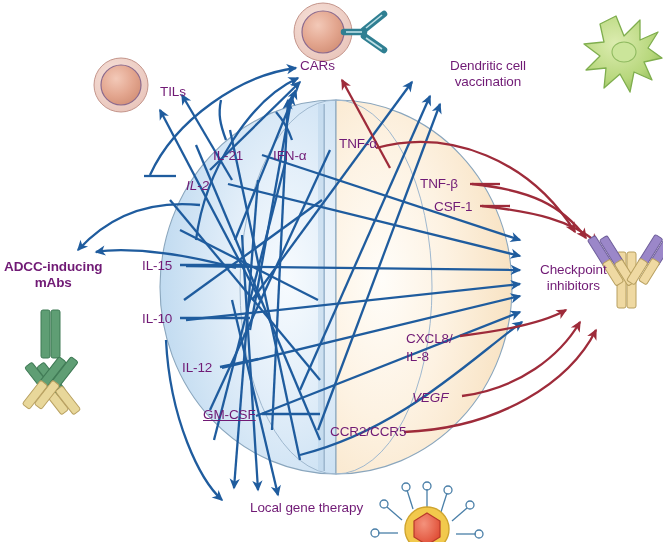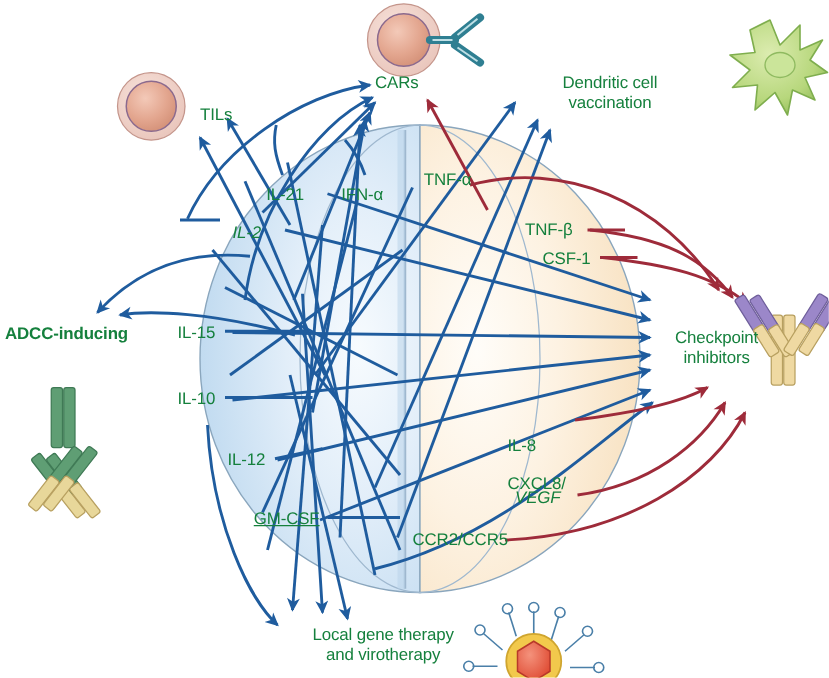--- a/index.html
+++ b/index.html
@@ -9,21 +9,21 @@
     font-family:"Liberation Sans", sans-serif;
     overflow:hidden;
     position:relative;
   }
   #stage{position:relative;width:663px;height:542px;}
   svg#diagram{position:absolute;top:0;left:0;width:663px;height:542px;}
   .lbl{
     position:absolute;
     font-family:"Liberation Sans", sans-serif;
     font-size:13.5px;
-    color:#15803d;
+    color:#701a75;
     white-space:nowrap;
     line-height:1.18;
     letter-spacing:-0.1px;
   }
   .lbl.center{text-align:center;}
 </style>
 </head>
 <body>
 
 <div id="stage">
@@ -244,21 +244,21 @@
   <div class="lbl" style="left:273px;top:148px;"><span>IFN-α</span></div>
   <div class="lbl" style="left:186px;top:178px;font-style:italic;"><span>IL-2</span></div>
   <div class="lbl" style="left:142px;top:258px;"><span>IL-15</span></div>
   <div class="lbl" style="left:142px;top:311px;"><span>IL-10</span></div>
   <div class="lbl" style="left:182px;top:360px;"><span>IL-12</span></div>
   <div class="lbl" style="left:203px;top:407px;text-decoration:underline;"><span>GM-CSF</span></div>
 
   <div class="lbl" style="left:339px;top:136px;"><span>TNF-α</span></div>
   <div class="lbl" style="left:420px;top:176px;"><span>TNF-β</span></div>
   <div class="lbl" style="left:434px;top:199px;"><span>CSF-1</span></div>
-  <div class="lbl" style="left:406px;top:331px;margin-top:48px;"><span>CXCL8/</span></div>
+  <div class="lbl" style="left:406px;top:331px;"><span>CXCL8/</span></div>
   <div class="lbl" style="left:406px;top:349px;"><span>IL-8</span></div>
   <div class="lbl" style="left:412px;top:390px;font-style:italic;"><span>VEGF</span></div>
   <div class="lbl" style="left:330px;top:424px;"><span>CCR2/CCR5</span></div>
 
   <div class="lbl" style="left:160px;top:84px;">
     <div>TILs</div>
   </div>
 
   <div class="lbl center" style="left:300px;top:58px;">
     <div>CARs</div>
@@ -269,20 +269,20 @@
     <div>inhibitors</div>
   </div>
 
   <div class="lbl center" style="left:450px;top:58px;">
     <div>Dendritic cell</div>
     <div>vaccination</div>
   </div>
 
   <div class="lbl center" style="left:4px;top:259px;font-weight:bold;">
     <div>ADCC-inducing</div>
+    <div>mAbs</div>
   </div>
 
   <div class="lbl center" style="left:250px;top:500px;">
     <div>Local gene therapy</div>
-    <div>and virotherapy</div>
   </div>
 
 </div>
 
 </body></html>

